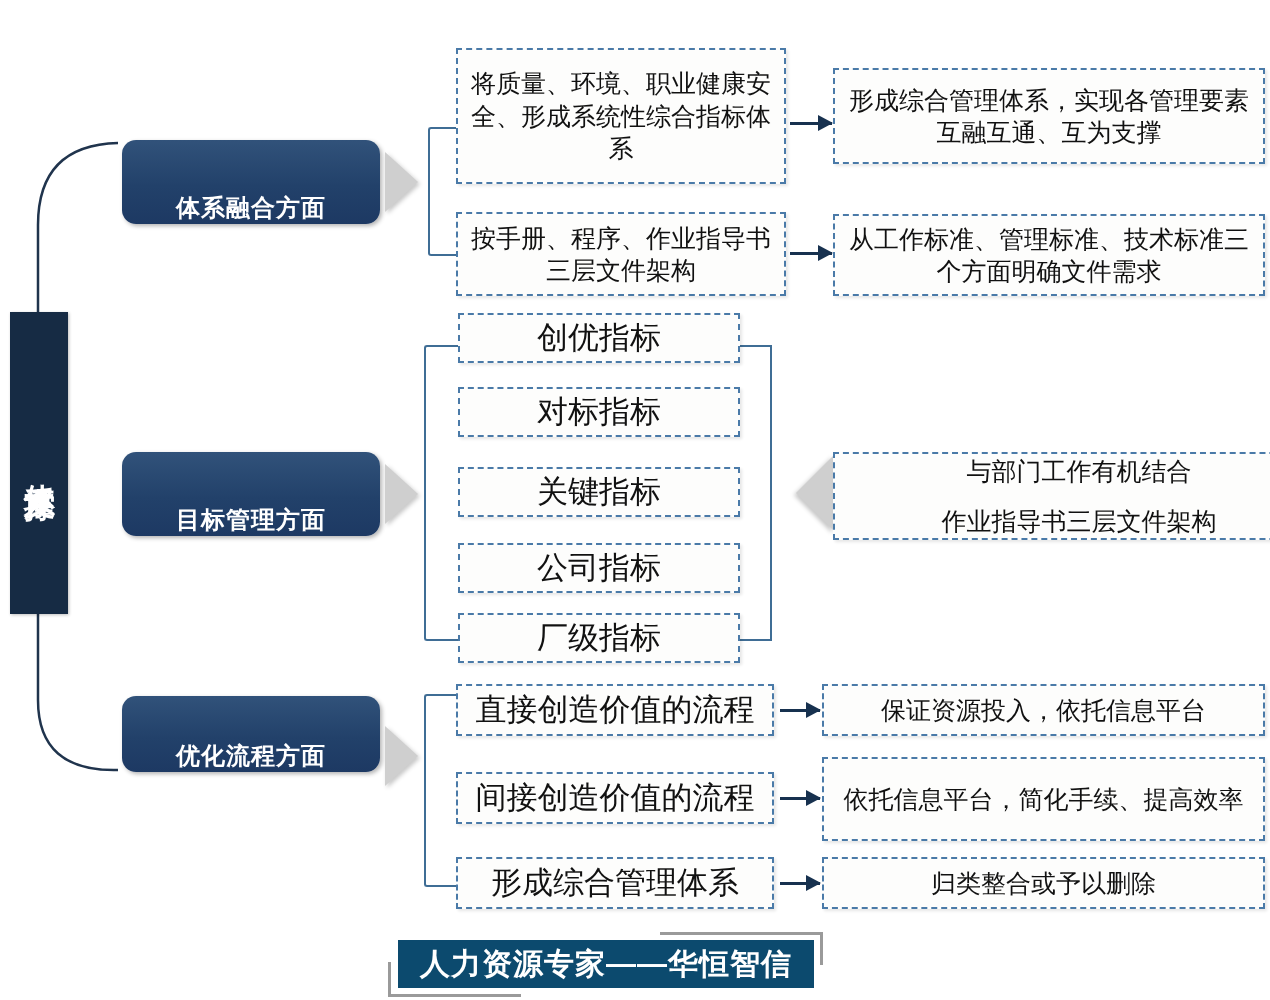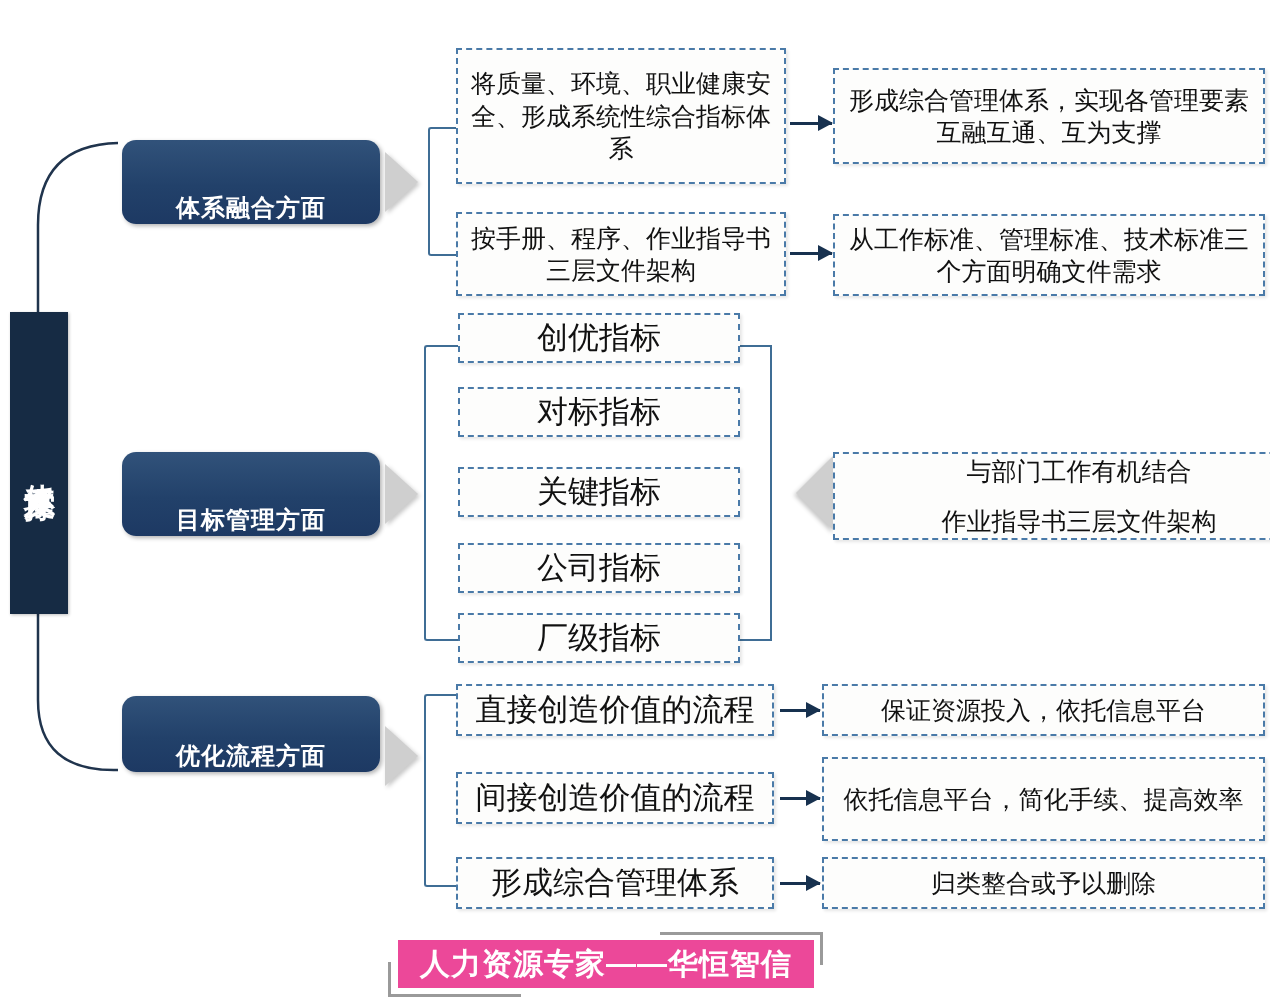--- a/index.html
+++ b/index.html
@@ -129,21 +129,21 @@
     pointer-events: none;
   }
 
   
   .footer-band {
     position: absolute;
     left: 398px;
     top: 940px;
     width: 416px;
     height: 48px;
-    background: #ec4899;
+    background: #0c4a6e;
     color: #ffffff;
     font-size: 30px;
     font-weight: bold;
     letter-spacing: 1px;
     display: flex;
     align-items: center;
     justify-content: center;
   }
   .footer-frame-tr {
     position: absolute;

